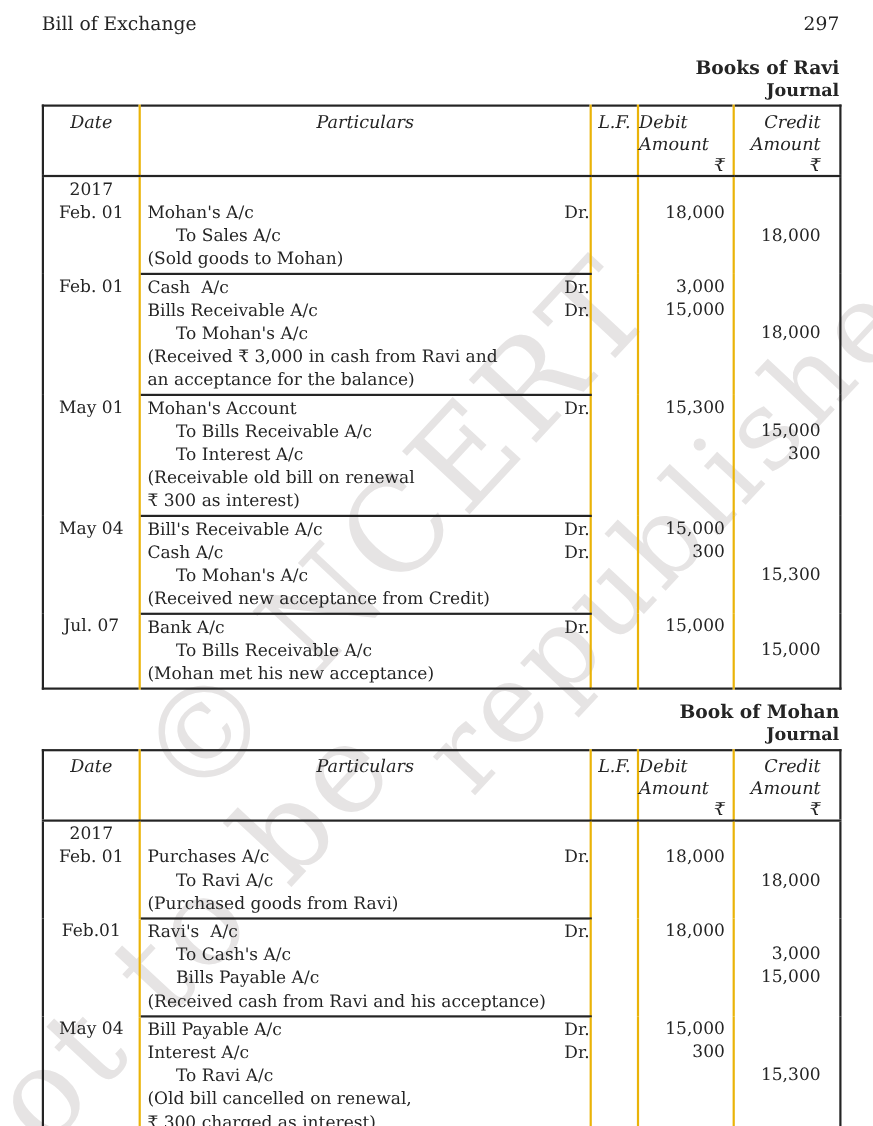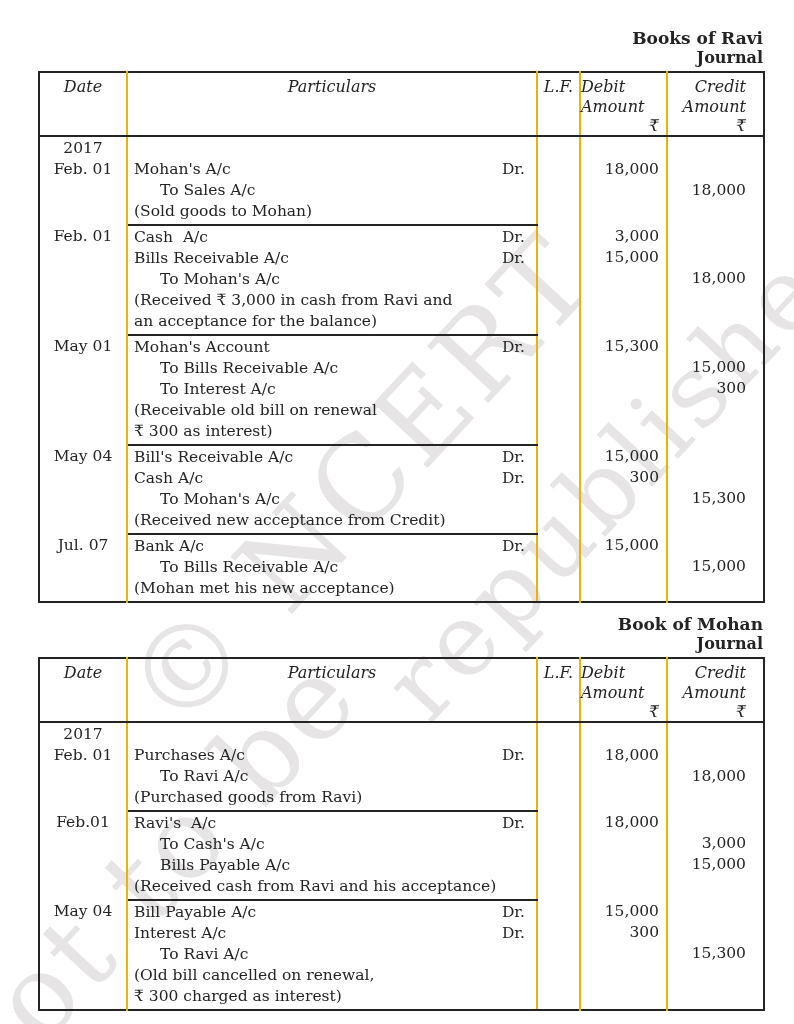--- a/index.html
+++ b/index.html
@@ -36,34 +36,38 @@
   .h-credit .hl{text-align:right;padding-right:17px;}
   .h-credit .cur{text-align:right;padding-right:17px;line-height:18px;}
   .b-r{border-right:2px solid #eab308;}
   td{vertical-align:top;padding:1px 0 2px 0;}
   td.c-part{border-bottom:2px solid #242424;margin-left:40px;}
   .ln{line-height:21px;height:21px;font-size:15.5px;overflow:visible;}
   .dl{text-align:center;}
   .pl{display:flex;justify-content:space-between;padding-left:6px;}
   .pl .ptxt{white-space:pre;}
   .pl.ind{padding-left:32px;}
-  .drlbl{padding-right:11px;}
+  .drlbl{}
   .al{text-align:right;}
   td.c-db .al{padding-right:7px;}
   td.c-cr .al{padding-right:17px;}
 </style>
 </head>
 <body>
 
 <div class="wm" id="wm1">© NCERT</div>
 <div class="wm" id="wm2">not to be</div>
 <div class="wm" id="wm3">republished</div>
 
 <div class="content">
 
+  <div class="pagehead">
+    <span>Bill of Exchange</span>
+    <span>297</span>
+  </div>
 
   <div class="sec1">
     <div class="jtitleblock">
       <div class="jtitle">Books of Ravi</div>
       <div class="jsub">Journal</div>
     </div>
     <table class="journal">
       <colgroup>
         <col style="width:88px">
           <col style="width:410px">

